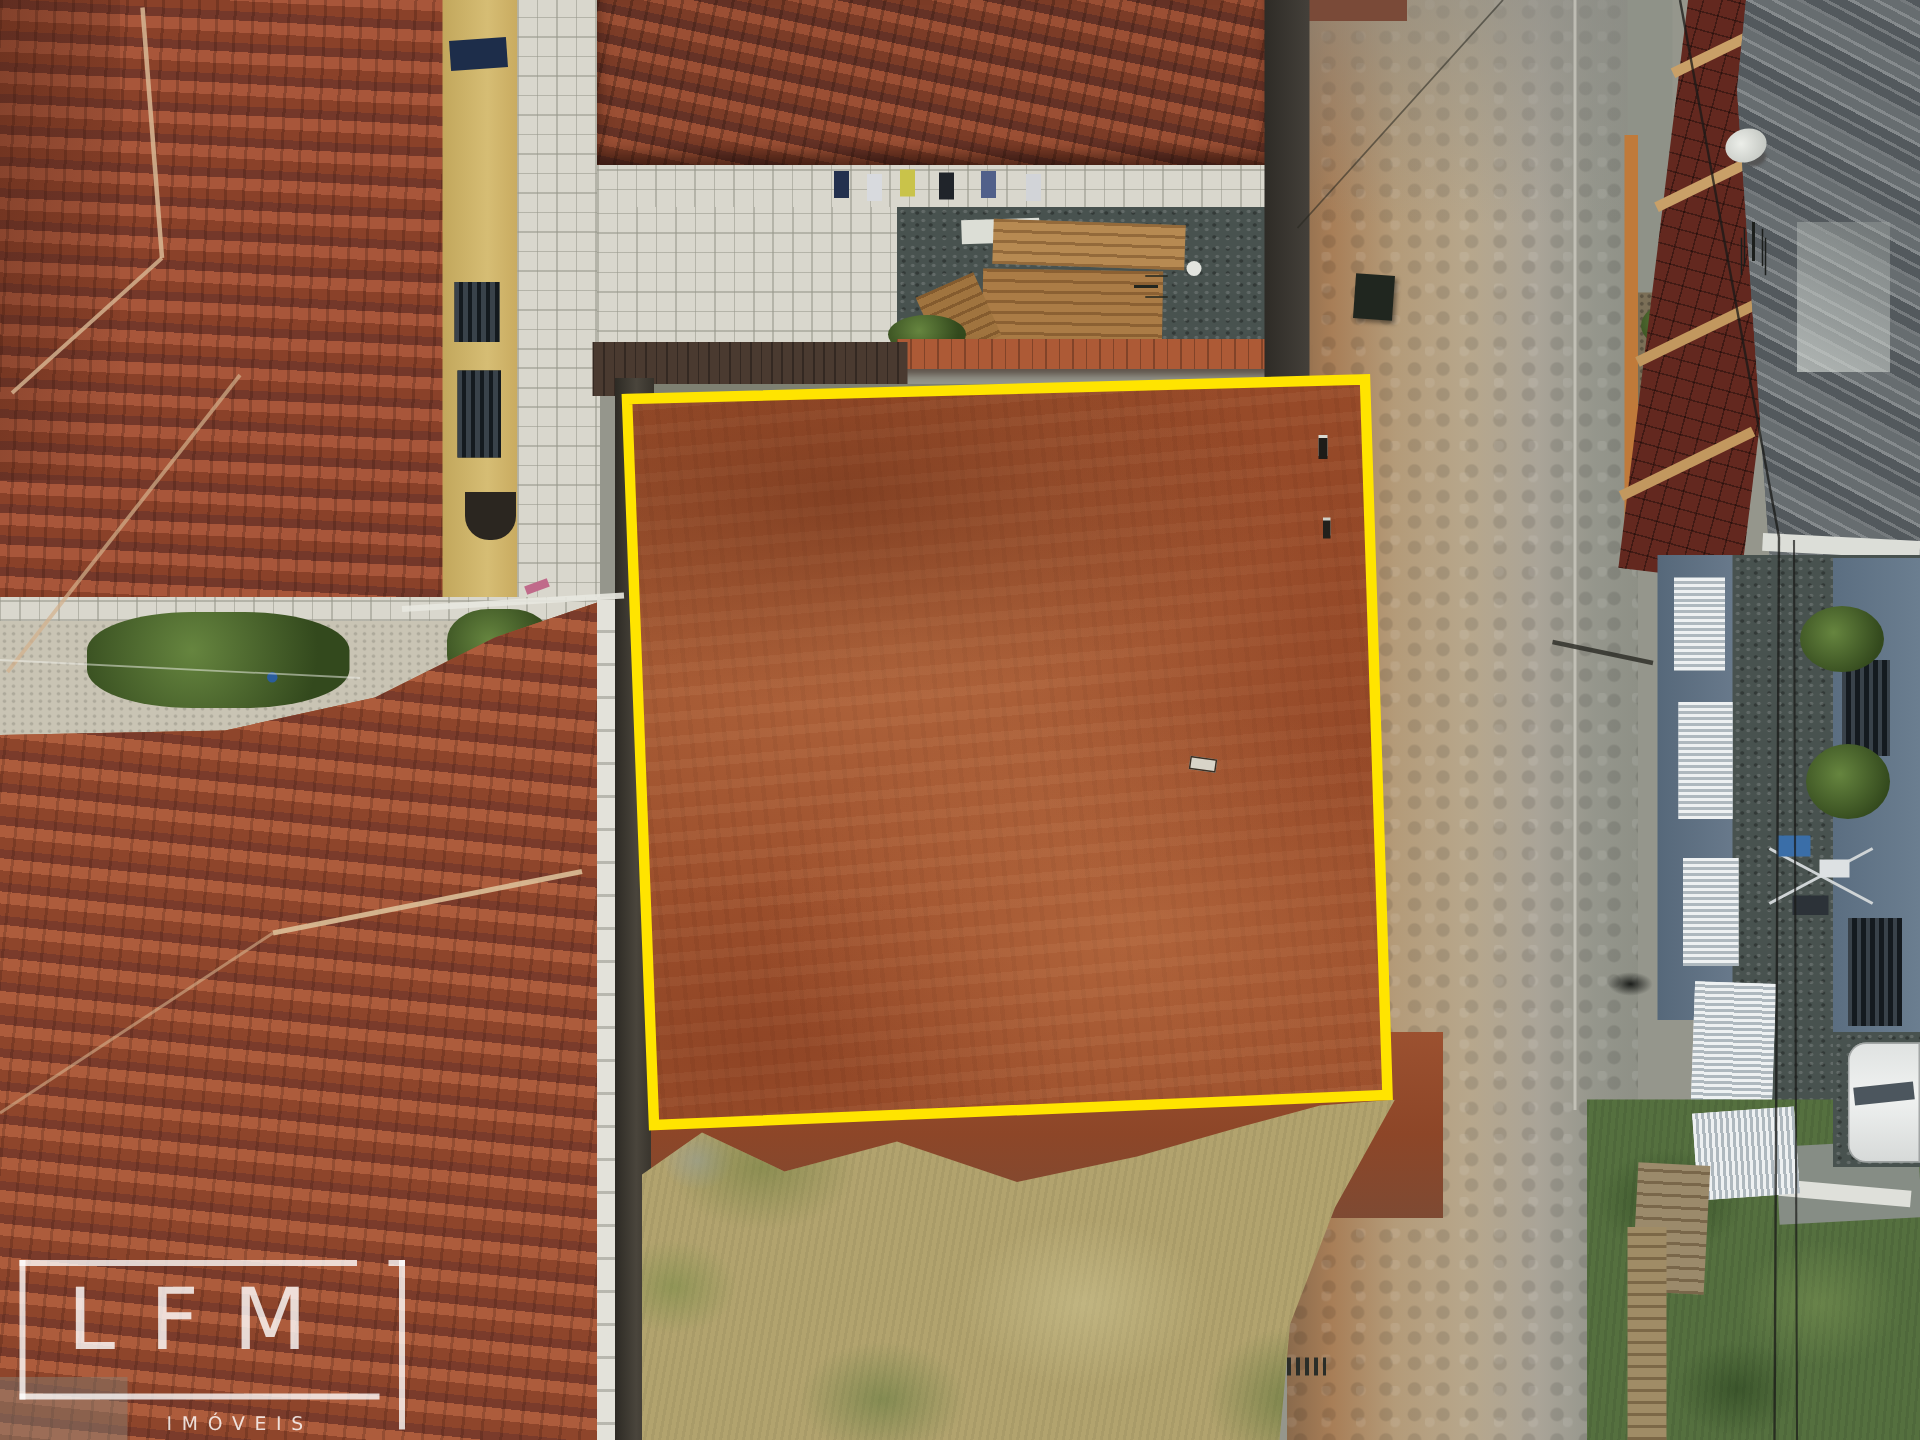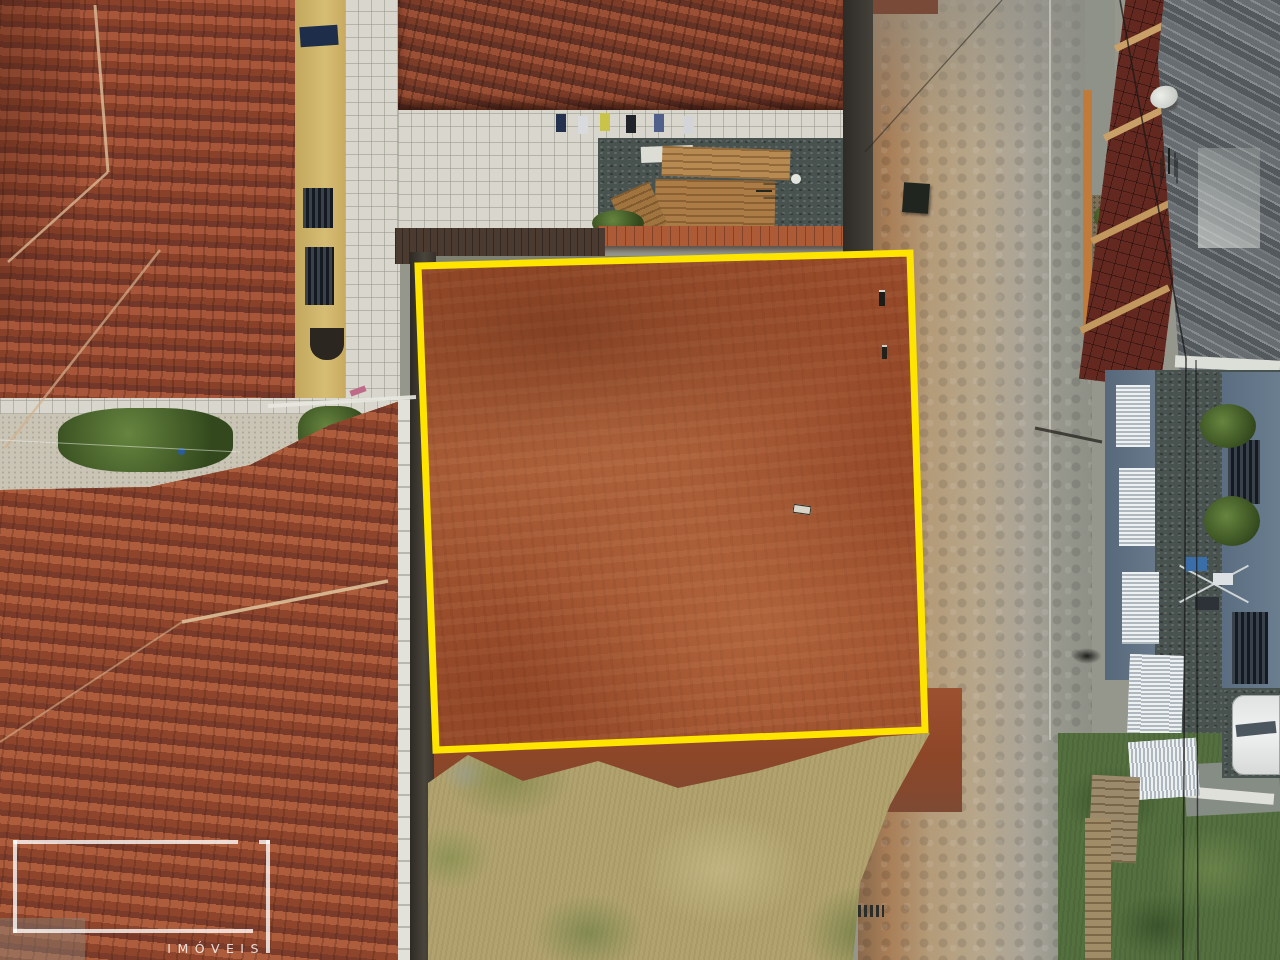--- a/index.html
+++ b/index.html
@@ -38,21 +38,21 @@
   .slatsV{background-image:repeating-linear-gradient(90deg,#eef1f2 0 2px,#aeb8be 2px 4px);background-color:#dfe3e6;}
   .bars{background-color:#181e23;background-image:repeating-linear-gradient(90deg,#39424a 0 3px,#141a1f 3px 6px);}
   .wood{background-color:#b78a52;background-image:repeating-linear-gradient(180deg,rgba(80,45,15,0.35) 0 2px,transparent 2px 7px);}
   .woodV{background-color:#9b8a6b;background-image:repeating-linear-gradient(0deg,rgba(70,50,25,0.4) 0 2px,transparent 2px 8px);}
   .bush{border-radius:50%;background:radial-gradient(circle at 40% 40%, #66853f, #33491d 75%);}
   
   #wm{left:13px;top:840px;width:258px;height:120px;pointer-events:none;z-index:60;}
   #wm .seg{position:absolute;background:rgba(255,255,255,0.78);}
   #wm-brand{position:absolute;left:32px;top:12px;width:210px;color:rgba(255,255,255,0.80);
     font-size:57px;letter-spacing:23px;font-weight:normal;line-height:1.0;}
-  #wm-sub{position:absolute;left:112px;top:101px;width:140px;text-align:right;color:rgba(255,255,255,0.82);
+  #wm-sub{position:absolute;left:98px;top:101px;width:140px;text-align:left;color:rgba(255,255,255,0.82);
     font-size:12.5px;letter-spacing:6.5px;}
 </style>
 </head>
 <body>
 
 <div id="photo">
 
   <div class="ph" style="left:858px;top:0;width:234px;height:960px;
     background-image:
       radial-gradient(circle at 9px 8px, rgba(0,0,0,0.10) 0 4px, transparent 5px),
@@ -206,16 +206,17 @@
     <line x1="1035" y1="428" x2="1102" y2="442" stroke="#2a2a24" stroke-width="3" opacity="0.8"></line>
     <polygon points="418,266 910,253 925,730 436,750" fill="none" stroke="#FFE400" stroke-width="7" stroke-linejoin="miter"></polygon>
   </svg>
 
   <div class="ph" id="wm">
     <div class="seg" style="left:0;top:0;width:225px;height:3.5px;"></div>
     <div class="seg" style="left:246px;top:0;width:11px;height:3.5px;"></div>
     <div class="seg" style="left:253px;top:0;width:4px;height:113px;"></div>
     <div class="seg" style="left:0;top:89px;width:240px;height:4px;"></div>
     <div class="seg" style="left:0;top:0;width:4px;height:93px;"></div>
+    <div id="wm-brand">LFM</div>
     <div id="wm-sub">IMÓVEIS</div>
   </div>
 
 </div>
 
 </body></html>

